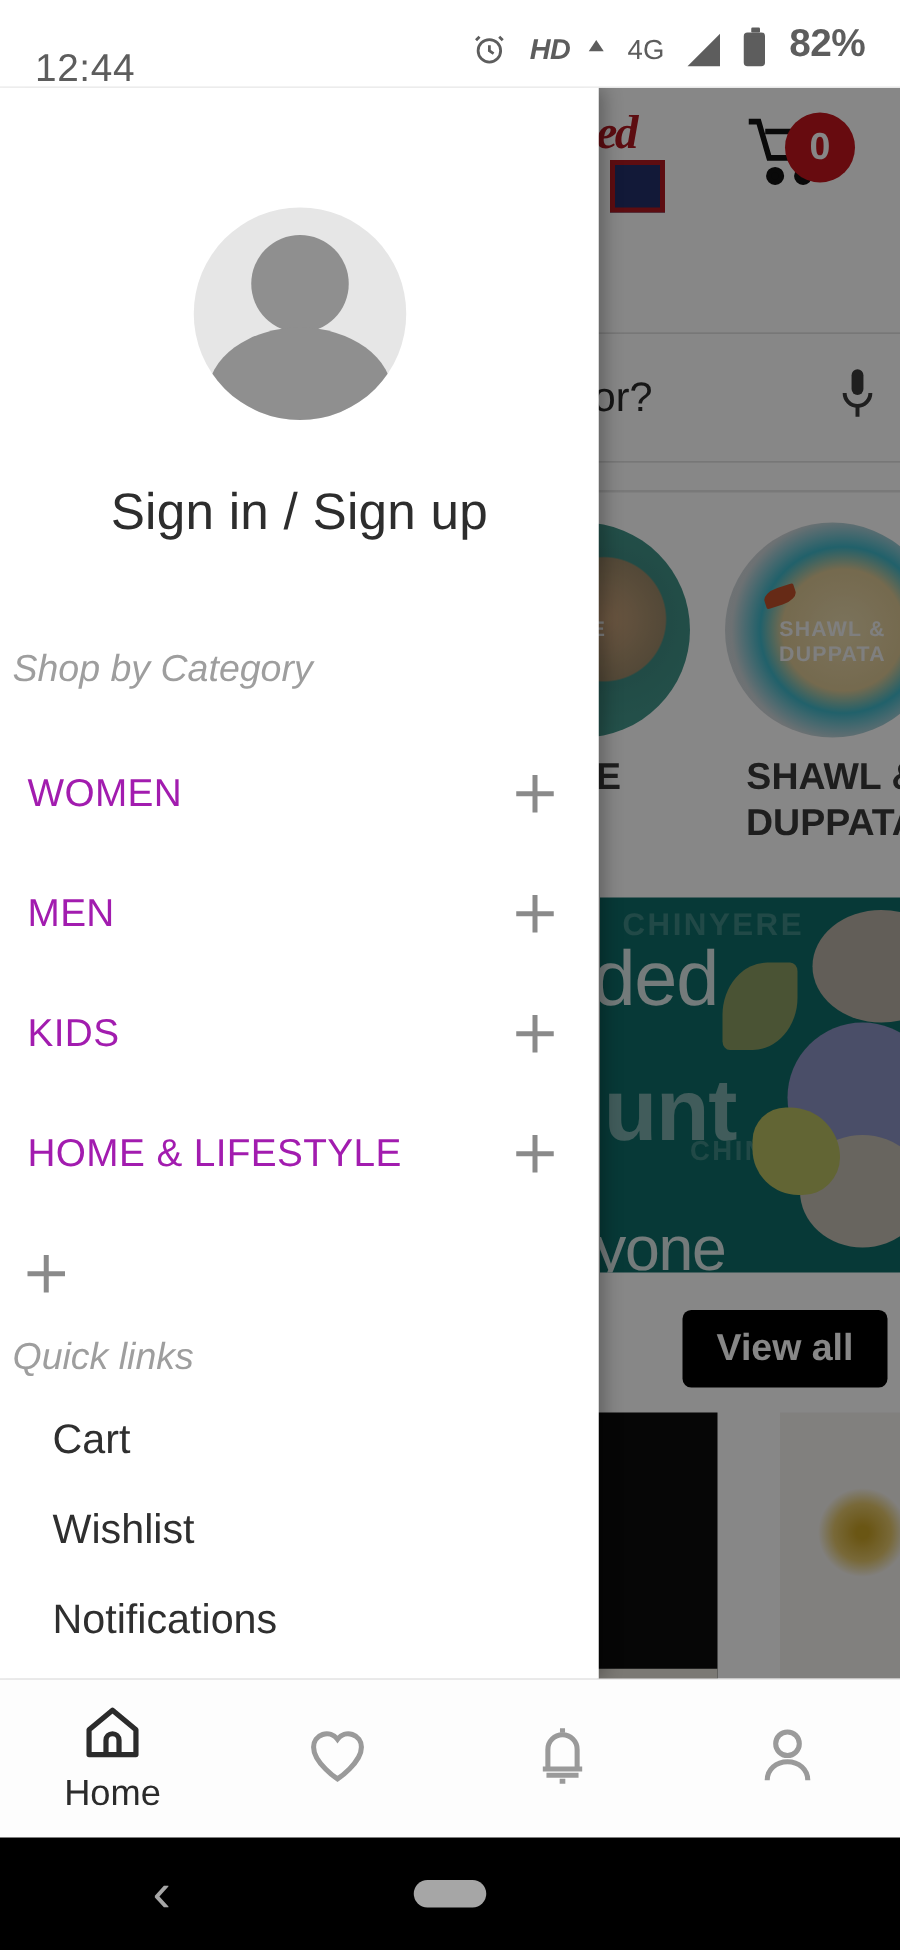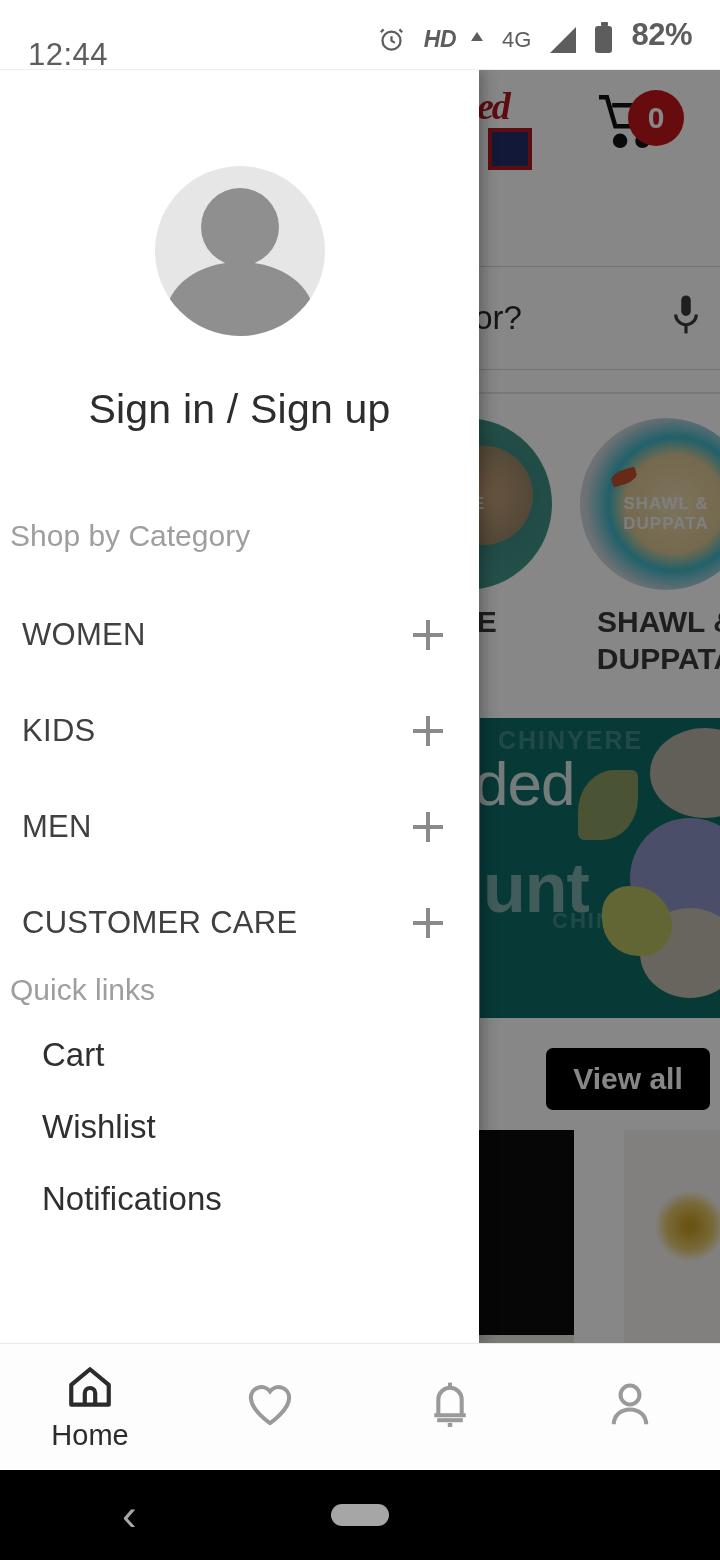--- a/index.html
+++ b/index.html
@@ -97,30 +97,30 @@
   }
   .drawer-head{ padding-top:96px; display:flex; flex-direction:column; align-items:center; }
   .avatar{ width:170px;height:170px;border-radius:50%; background:#e6e6e6;
     position:relative; overflow:hidden; }
   .avatar .head{ position:absolute; left:50%; top:22px; transform:translateX(-50%);
     width:78px;height:78px;border-radius:50%; background:#8f8f8f; }
   .avatar .body{ position:absolute; left:50%; bottom:-34px; transform:translateX(-50%);
     width:148px;height:108px;border-radius:50%; background:#8f8f8f; }
   .signin{ margin-top:50px; font-size:41px; color:#2d2d2d; font-weight:400; letter-spacing:.2px; }
 
-  .sec-head{ font-size:30px; color:#9e9e9e; padding:0 0 0 10px; }
+  .sec-head{ font-size:30px; color:#9e9e9e; padding:0 0 0 10px;font-style:italic; }
   .sec-shop{ margin-top:86px; }
   .sec-quick{ margin-top:2px; padding-left:10px; }
 
   .cat-list{ margin-top:34px; }
   .cat-li{
     height:96px; display:flex; align-items:center; justify-content:space-between;
     padding:0 36px 0 22px;
   }
-  .cat-li .txt{ font-size:31px; color:#404040; letter-spacing:.3px;text-align:right; }
+  .cat-li .txt{ font-size:31px; color:#a21caf; letter-spacing:.3px;text-align:right; }
   .plus{ position:relative; width:30px;height:30px; }
   .plus::before,.plus::after{ content:""; position:absolute; background:#8a8a8a; }
   .plus::before{ left:0; top:13px; width:30px; height:4px; }
   .plus::after{ top:0; left:13px; width:4px; height:30px; }
 
   .quick-list{ margin-top:12px; }
   .quick-li{ height:72px; display:flex; align-items:center; padding-left:24px; }
   .quick-li .txt{ font-size:33px; color:#2f2f2f;margin-left:18px; }
 
   
@@ -205,20 +205,21 @@
         </div>
         <div class="cat-label">SHAWL &amp; DUPPATA</div>
       </div>
     </div>
 
     <div class="banner">
       <div class="bn-wordmark" style="left:18px;top:8px;font-size:25px;letter-spacing:2px;">CHINYERE</div>
       <div class="bn-wordmark" style="left:72px;top:190px;font-size:22px;letter-spacing:2px;">CHINYERE</div>
       <div class="bn-bigtext" style="left:-6px;top:30px;">ded</div>
       <div class="bn-bigtext" style="left:3px;top:130px;font-size:70px;font-weight:700;color:rgba(255,255,255,.45);">unt</div>
+      <div class="bn-bigtext" style="left:-4px;top:252px;font-size:50px;">yone</div>
       <div class="bn-flower" style="right:-30px;top:10px;width:110px;height:90px;background:#b9b2a6;"></div>
       <div class="bn-flower" style="right:-20px;top:100px;width:120px;height:120px;background:#8d93c4;"></div>
       <div class="bn-flower" style="right:-10px;top:190px;width:100px;height:90px;background:#c4bfb3;"></div>
       <div class="bn-flower" style="right:58px;top:168px;width:70px;height:70px;background:#b9bf62;border-radius:40% 60% 45% 55%;"></div>
       <div class="bn-flower" style="right:92px;top:52px;width:60px;height:70px;background:#8c9e63;border-radius:60% 10% 60% 10%;"></div>
     </div>
 
     <div style="position:absolute;left:546px;top:978px;width:164px;height:62px;background:#000;border-radius:7px;display:flex;align-items:center;justify-content:center;">
       <span style="color:#fff;font-size:30px;font-weight:700;text-align:right;">View all</span>
     </div>
@@ -242,29 +243,32 @@
     </div>
 
     <div class="sec-head sec-shop">Shop by Category</div>
 
     <div class="cat-list">
       <div class="cat-li">
         <span class="txt">WOMEN</span>
         <span class="plus"></span>
       </div>
       <div class="cat-li">
+        <span class="txt">MEN</span>
+        <span class="plus"></span>
+      </div>
+      <div class="cat-li">
         <span class="txt">KIDS</span>
         <span class="plus"></span>
       </div>
       <div class="cat-li">
-        <span class="txt">MEN</span>
-        <span class="plus"></span>
-      </div>
-      <div class="cat-li">
-        <span class="txt">CUSTOMER CARE</span>
+        <span class="txt">HOME &amp; LIFESTYLE</span>
+        <span class="plus"></span>
+      </div>
+      <div class="cat-li">
         <span class="plus"></span>
       </div>
     </div>
 
     <div class="sec-head sec-quick">Quick links</div>
 
     <div class="quick-list">
       <div class="quick-li">
         <span class="txt">Cart</span>
       </div>

